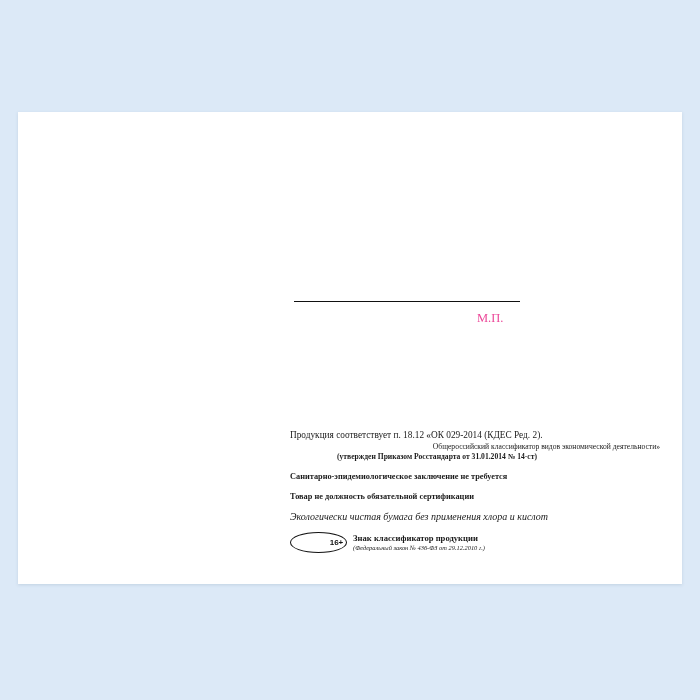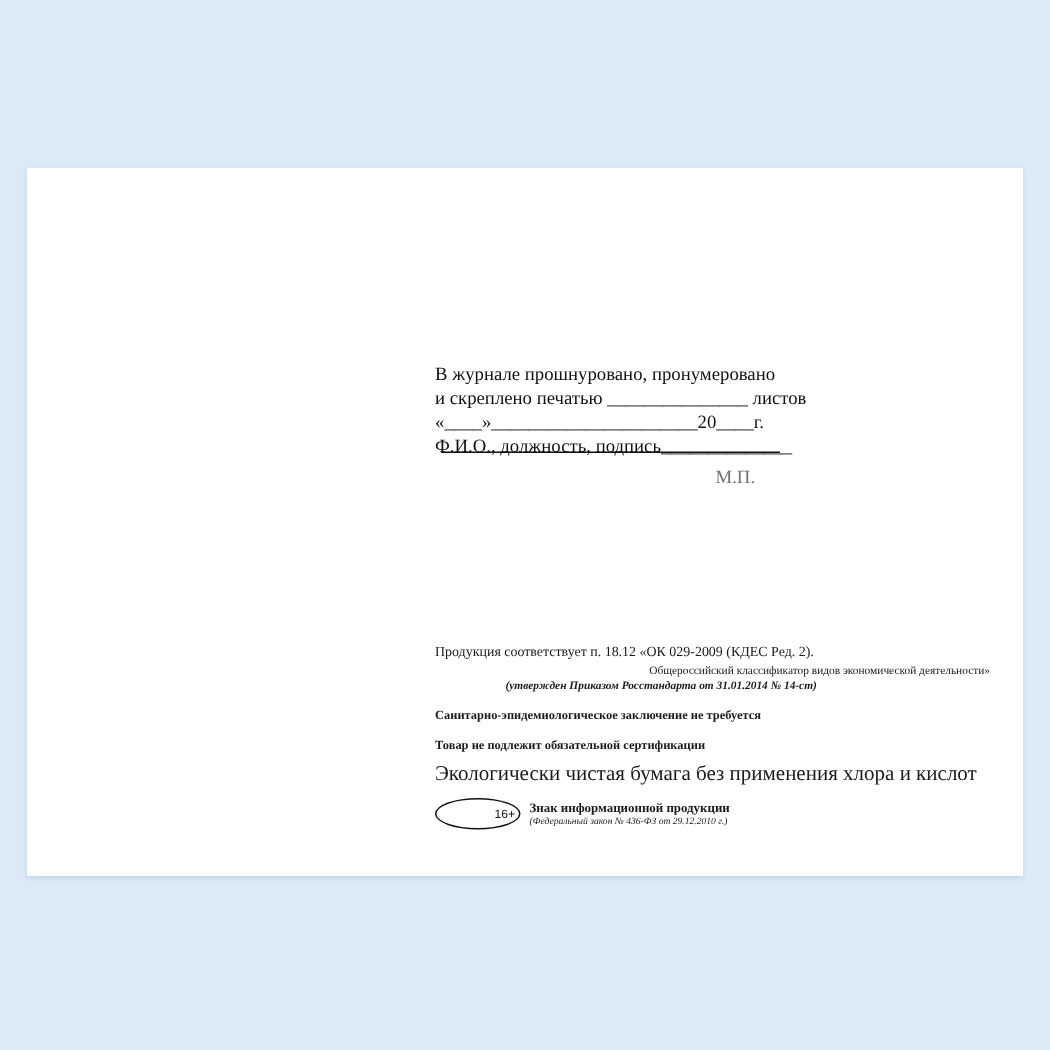--- a/index.html
+++ b/index.html
@@ -44,73 +44,73 @@
     left: 276px;
     top: 189px;
     width: 226px;
     border-top: 1px solid #111111;
   }
   .mp {
     position: absolute;
     left: 459px;
     top: 199px;
     font-size: 12.5px;
-    color: #737373;
+    color: #ec4899;
   }
   .block-bottom {
     position: absolute;
     left: 272px;
     top: 318px;
     width: 370px;
     color: #1a1a1a;
   }
   .block-bottom .l1 {
     font-size: 9.3px;
     line-height: 11.5px;
   }
   .block-bottom .l2 {
     font-size: 7.6px;
     line-height: 10px;
     text-align: right;
   }
   .block-bottom .l3 {
     font-size: 7.6px;
     line-height: 10px;
-    font-style: italic;
     font-weight: bold;
     padding-left: 47px;
   }
   .block-bottom .gap1 { height: 9px; }
   .block-bottom .gap2 { height: 9px; }
   .block-bottom .gap3 { height: 9px; }
   .block-bottom .s1,
   .block-bottom .s2 {
     font-size: 8.3px;
     line-height: 11px;
     font-weight: bold;
   }
   .block-bottom .s3 {
-    font-size: 14px;
+    font-size: 10px;
     line-height: 11px;
+    font-style: italic;
   }
   .infoline {
     margin-top: 10px;
     display: flex;
     align-items: center;
   }
   .age-badge {
     width: 19px;
     height: 19px;
     border: 1.2px solid #111111;
     border-radius: 50%;
     display: flex;
     align-items: center;
     justify-content: center;
     font-size: 8px;
-    font-weight: normal;
+    font-weight: bold;
     font-family: "Liberation Sans", sans-serif;
     color: #111111;
     flex: 0 0 auto;
     padding-left: 36px;
   }
   .info-text {
     margin-left: 6px;
   }
   .info-text .t1 {
     font-size: 8.6px;
@@ -123,45 +123,39 @@
     line-height: 9px;
   }
 </style>
 </head>
 <body>
 
 <div class="stage">
 
   <div class="page">
 
-    <div class="block-top">
-      <div class="line">В журнале прошнуровано, пронумеровано</div>
-      <div class="line">и скреплено печатью _______________ листов</div>
-      <div class="line">«____»______________________20____г.</div>
-      <div class="line">Ф.И.О., должность, подпись______________</div>
-    </div>
 
     <div class="rule"></div>
 
     <div class="mp">М.П.</div>
 
     <div class="block-bottom">
-      <div class="l1">Продукция соответствует п. 18.12 «ОК 029-2009 (КДЕС Ред. 2).</div>
+      <div class="l1">Продукция соответствует п. 18.12 «ОК 029-2014 (КДЕС Ред. 2).</div>
       <div class="l2">Общероссийский классификатор видов экономической деятельности»</div>
       <div class="l3">(утвержден Приказом Росстандарта от 31.01.2014 № 14-ст)</div>
       <div class="gap1"></div>
       <div class="s1">Санитарно-эпидемиологическое заключение не требуется</div>
       <div class="gap2"></div>
-      <div class="s2">Товар не подлежит обязательной сертификации</div>
+      <div class="s2">Товар не должность обязательной сертификации</div>
       <div class="gap3"></div>
       <div class="s3">Экологически чистая бумага без применения хлора и кислот</div>
 
       <div class="infoline">
         <div class="age-badge">16+</div>
         <div class="info-text">
-          <div class="t1">Знак информационной продукции</div>
+          <div class="t1">Знак классификатор продукции</div>
           <div class="t2">(Федеральный закон № 436-ФЗ от 29.12.2010 г.)</div>
         </div>
       </div>
     </div>
 
   </div>
 </div>
 
 </body></html>

